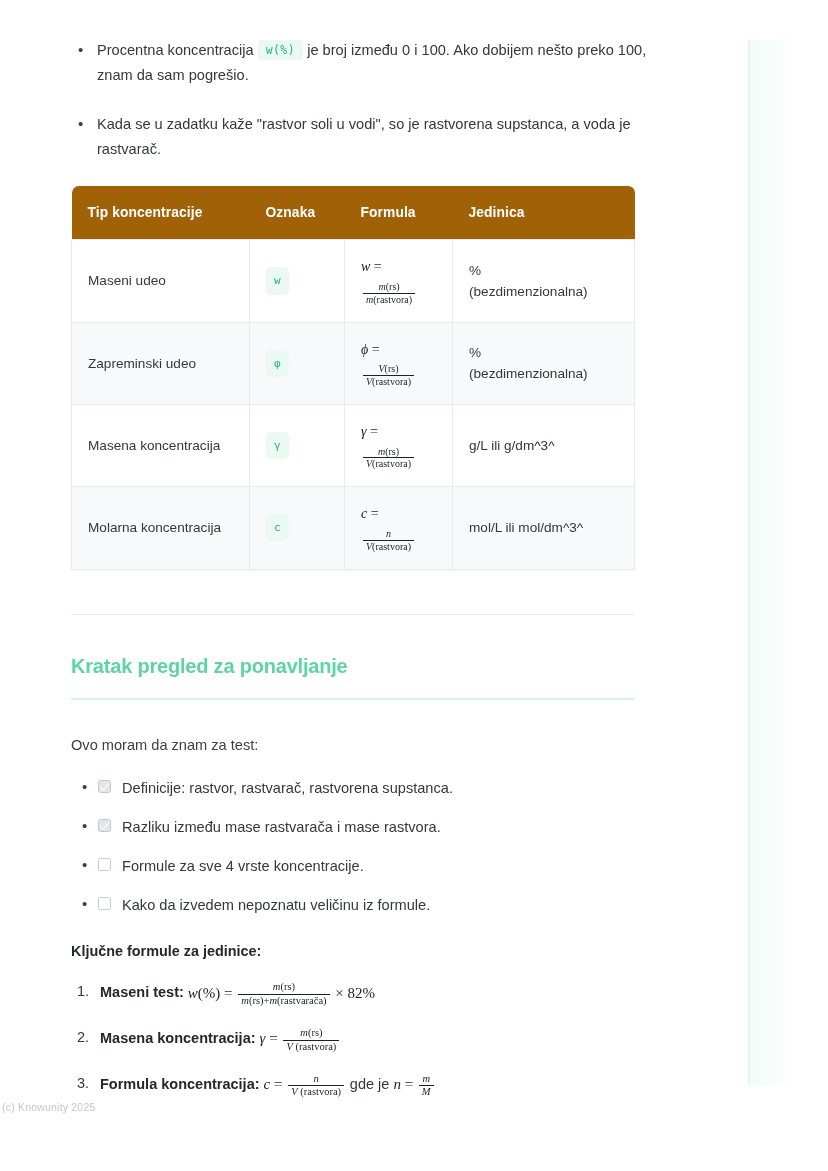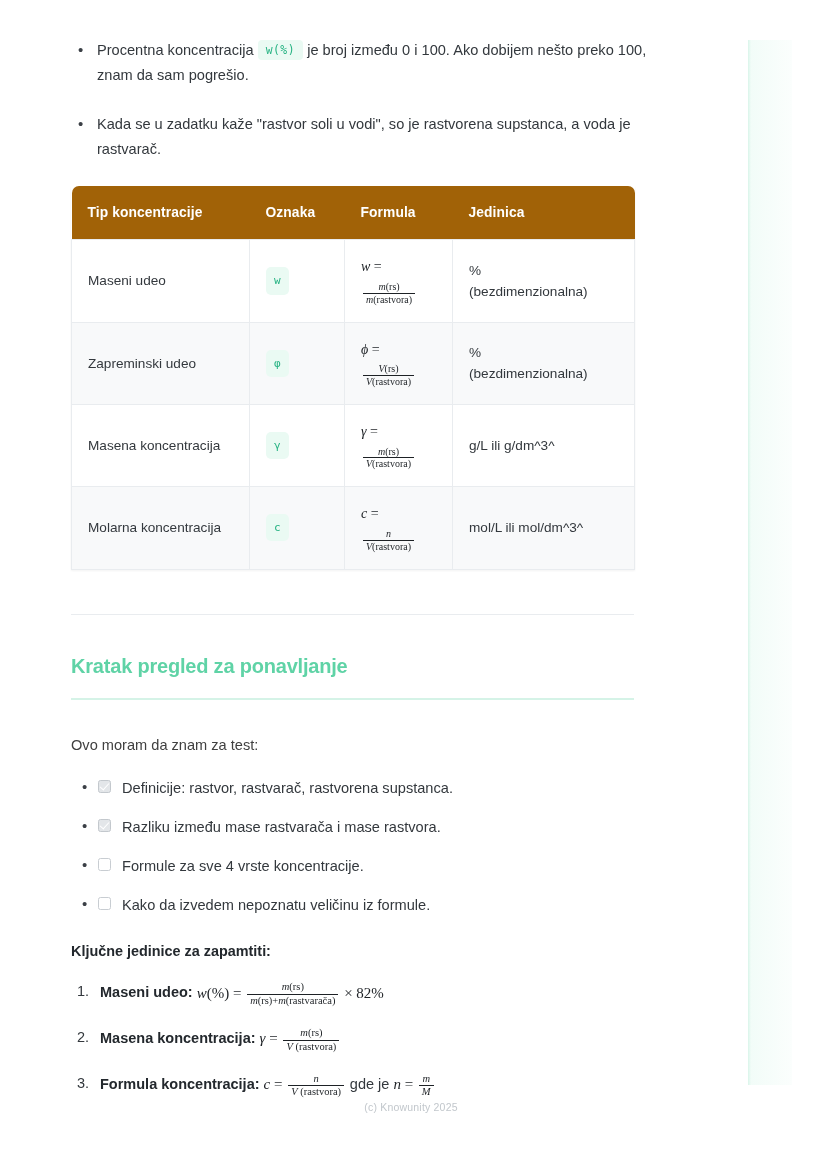--- a/index.html
+++ b/index.html
@@ -222,24 +222,24 @@
     color: #33383d;
   }
   ol.formulas .lbl { font-weight: 700; color: #23282d; }
   ol.formulas .math { font-size: 15px; }
   ol.formulas .frac { font-size: 10.5px; }
   ol.formulas .gde { font-family: "Liberation Sans", sans-serif; font-size: 14.5px; }
 
   
   #footer {
     position: absolute;
-    left: 16px;
+    left: 2px;
     top: 1101px;
     width: 790px;
-    text-align: center;
+    text-align: left;
     font-size: 10.5px;
     color: #c2c7cc;
     letter-spacing: 0.2px;
   }
 </style>
 </head>
 <body>
 
 <div id="side-band"></div>
 
@@ -364,25 +364,25 @@
     <li>
       <span class="cbox"></span>
       <span>Formule za sve 4 vrste koncentracije.</span>
     </li>
     <li>
       <span class="cbox"></span>
       <span>Kako da izvedem nepoznatu veličinu iz formule.</span>
     </li>
   </ul>
 
-  <p class="formulas-title">Ključne jedinice za zapamtiti:</p>
+  <p class="formulas-title">Ključne formule za jedinice:</p>
 
   <ol class="formulas">
     <li>
-      <span class="lbl">Maseni udeo:</span>
+      <span class="lbl">Maseni test:</span>
       <span class="math">
         <span class="mi">w</span><span class="mtxt">(%)</span>
         <span class="mtxt">=</span>
         <span class="frac">
           <span class="num"><span class="mi">m</span><span class="mtxt">(rs)</span></span>
           <span class="den"><span class="mi">m</span><span class="mtxt">(rs)+</span><span class="mi">m</span><span class="mtxt">(rastvarača)</span></span>
         </span>
         <span class="mtxt">× 82%</span>
       </span>
     </li>

